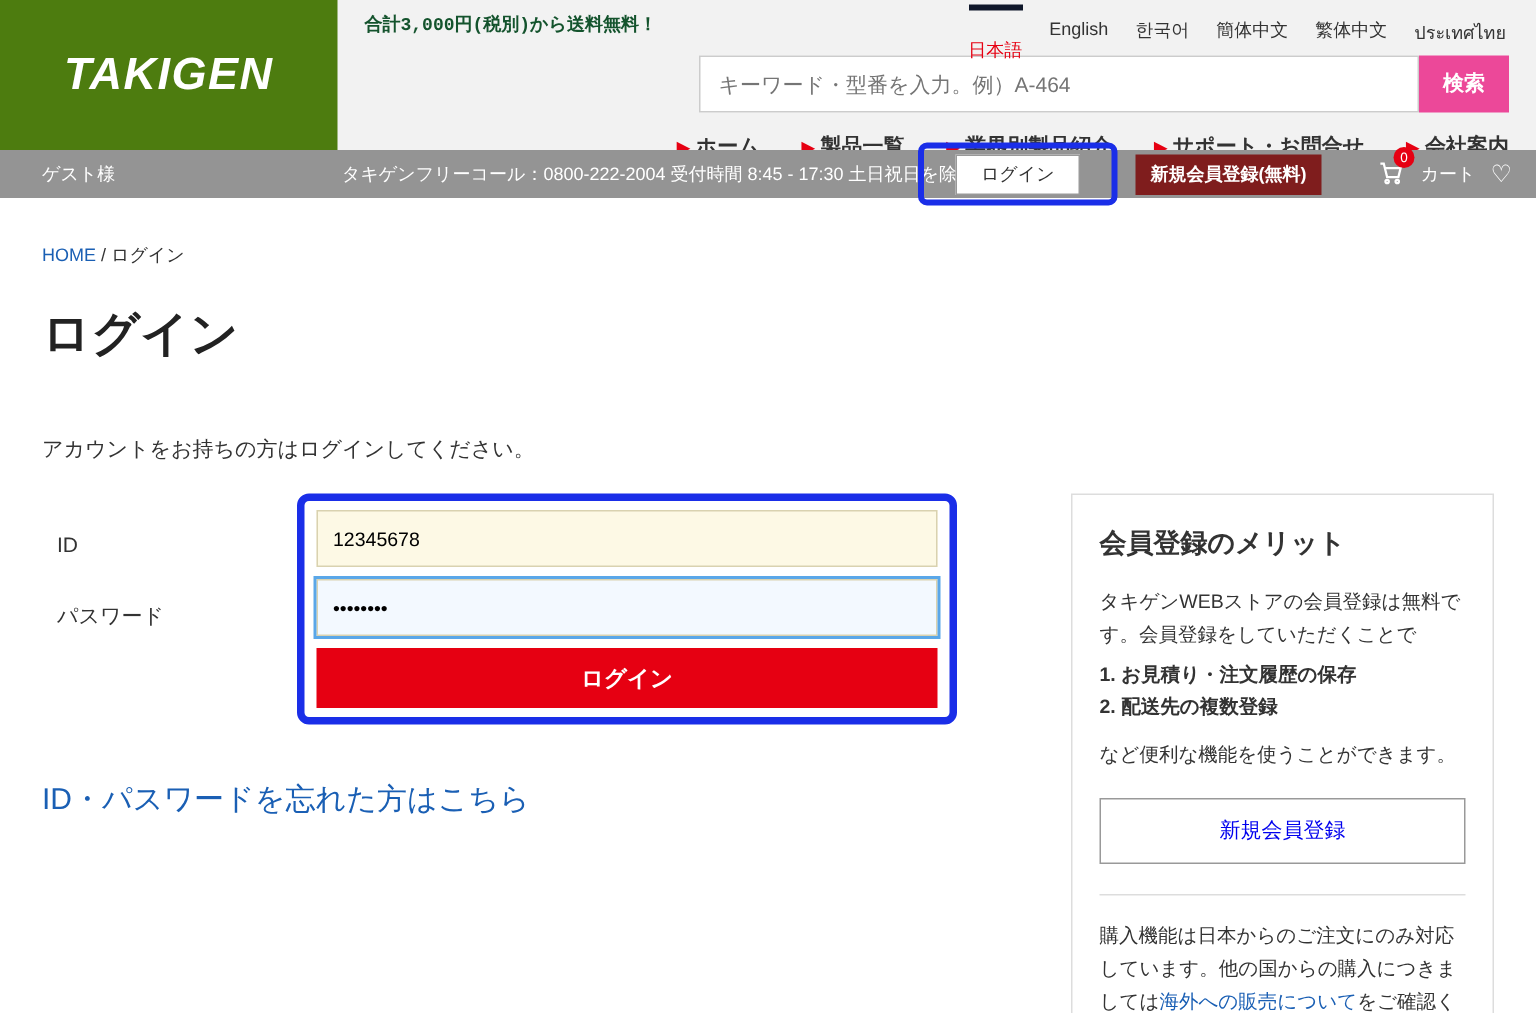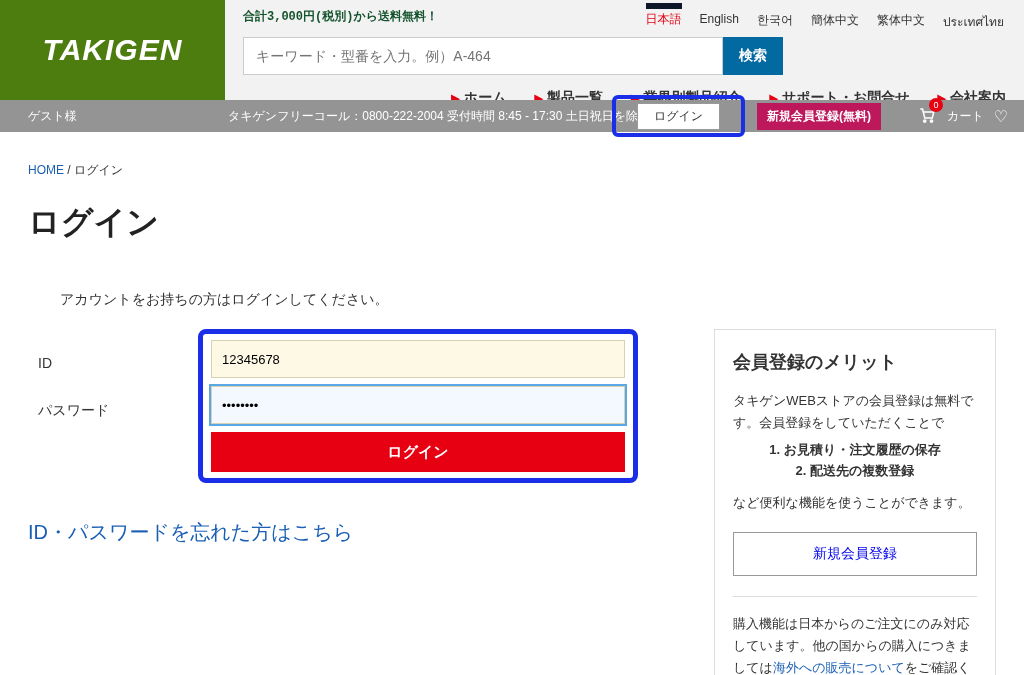--- a/index.html
+++ b/index.html
@@ -6,63 +6,63 @@
   body { font-family: "Hiragino Kaku Gothic ProN", "Meiryo", sans-serif; font-size: 13px; color: #333; background: #fff; width: 1024px; }
   a { text-decoration: none; }
 
   
   .header-top { display: flex; background: #f2f2f2; height: 100px; }
   .logo-block { width: 225px; height: 100px; background: #4d7c0f; color: #fff; display:flex; align-items:center; justify-content:center; font-size: 30px; font-weight: 800; font-style: italic; letter-spacing: 1px; }
   .header-right { flex: 1; padding: 8px 18px 0 18px; position: relative; }
   .shipping-note { font-size: 12px; font-weight: bold; color:#14532d;font-family:Liberation Mono, monospace; }
   .lang-bar { position:absolute; top:6px; right:20px; display:flex; gap:18px; font-size:12px; align-items:flex-start; }
   .lang-item { color:#333; padding-top:6px; }
-  .lang-active { color:#e60012; border-top:6px solid #0f172a; margin-top:-3px; padding-top:2px;}
-  .search-row { margin-top: 12px; display:flex; }
+  .lang-active { color:#e60012; border-top:4px solid #0f172a; margin-top:-3px; padding-top:18px;}
+  .search-row { margin-top: 12px; display:flex;justify-content:flex-end; }
   .search-input { width: 480px; height:38px; border:1px solid #ccc; padding:0 12px; font-size:14px; color:#999; background:#fff; }
-  .search-btn { width:60px; height:38px; background:#0369a1; color:#fff; border:none; font-size:14px; font-weight:bold; }
+  .search-btn { width:60px; height:38px; background:#ec4899; color:#fff; border:none; font-size:14px; font-weight:bold; }
   .nav-row { display:flex; justify-content:flex-end; gap:28px; margin-top:14px; font-size:14px; font-weight:bold; }
   .nav-item { color:#333; display:flex; align-items:center; gap:4px; }
   .nav-caret { color:#e60012; font-size:11px; }
 
   
   .util-bar { background:#949494; color:#fff; height:32px; display:flex; align-items:center; padding:0 18px 0 28px; font-size:12px; position:relative; }
   .guest { width:200px; }
   .freecall { flex:1; }
   .login-hl { position:absolute; left:612px; top:-5px; width:133px; height:42px; border:4px solid #1a2ee8; border-radius:6px; display:flex; align-items:center; justify-content:center; background:transparent; }
   .login-pill { background:#fff; color:#333; font-size:12px; padding:4px 16px; border:1px solid #999; }
-  .register-pill { position:absolute; left:757px; background:#be185d; color:#fff; font-size:12px; padding:5px 10px; font-weight:bold; }
+  .register-pill { position:absolute; left:757px; background:#7f1d1d; color:#fff; font-size:12px; padding:5px 10px; font-weight:bold; }
   .cart-area { position:absolute; right:16px; display:flex; align-items:center; gap:10px; }
   .cart-icon { position:relative; }
   .cart-badge { position:absolute; top:-8px; right:-6px; background:#e60012; color:#fff; border-radius:50%; width:14px; height:14px; font-size:9px; display:flex; align-items:center; justify-content:center; }
   .heart { font-size:16px; }
 
   
   .page { padding: 30px 28px 40px 28px; }
   .breadcrumb { font-size:12px; color:#333; }
   .breadcrumb a { color:#1a5fb4; }
   h1.page-title { font-size:32px; font-weight:bold; margin-top:22px; color:#222; }
-  .subtitle { margin-top:46px; font-size:14px;margin-left:32px; }
+  .subtitle { margin-top:46px; font-size:14px; }
 
   .columns { display:flex; margin-top:20px; gap:40px; align-items:flex-start; }
   .left-col { flex:1; }
   .form-label { width:180px; font-size:14px; padding-left:10px; }
   .highlight-box { border:5px solid #1a2ee8; border-radius:8px; padding:6px 8px 6px 8px; margin-left:170px; width: 440px; }
   .txt-input { width:100%; height:38px; border:1px solid #d9d2b0; background:#fdf9e5; padding:0 10px; font-size:13px; margin-bottom:8px; }
   .txt-input.focused { outline:2px solid #5aa7e8; background:#f3f9ff; }
   .btn-red { width:100%; height:40px; background:#e60012; color:#fff; border:none; font-size:15px; font-weight:bold; }
   .id-label-row { display:flex; align-items:center; height:38px; }
   .pw-label-row { display:flex; align-items:center; height:38px; }
   .forgot { margin-top:36px; }
   .forgot a { color:#1a5fb4; font-size:20px; }
 
   .right-col { width:282px; border:1px solid #ddd; padding:20px 18px 24px 18px; }
   .rc-title { font-size:18px; font-weight:bold; margin-bottom:16px; }
   .rc-p { font-size:13px; line-height:1.7; margin-bottom:6px; }
-  .rc-list { font-size:13px; font-weight:bold; line-height:1.6; margin:6px 0 10px 0;text-align:center; }
+  .rc-list { font-size:13px; font-weight:bold; line-height:1.6; margin:6px 0 10px 0; }
   .rc-btn { display:block; width:100%; border:1px solid #999; background:#fff; text-align:center; padding:12px 1px; font-size:14px; margin:18px 0 20px 0; }
   .rc-divider { border-top:1px solid #ddd; margin:10px 0 16px 0; }
   .rc-link { color:#1a5fb4; }
 
   .form-area { position:relative; }
   .label-stack { position:absolute; left:0; top:15px; }
 </style>
 </head>
 <body>
 

